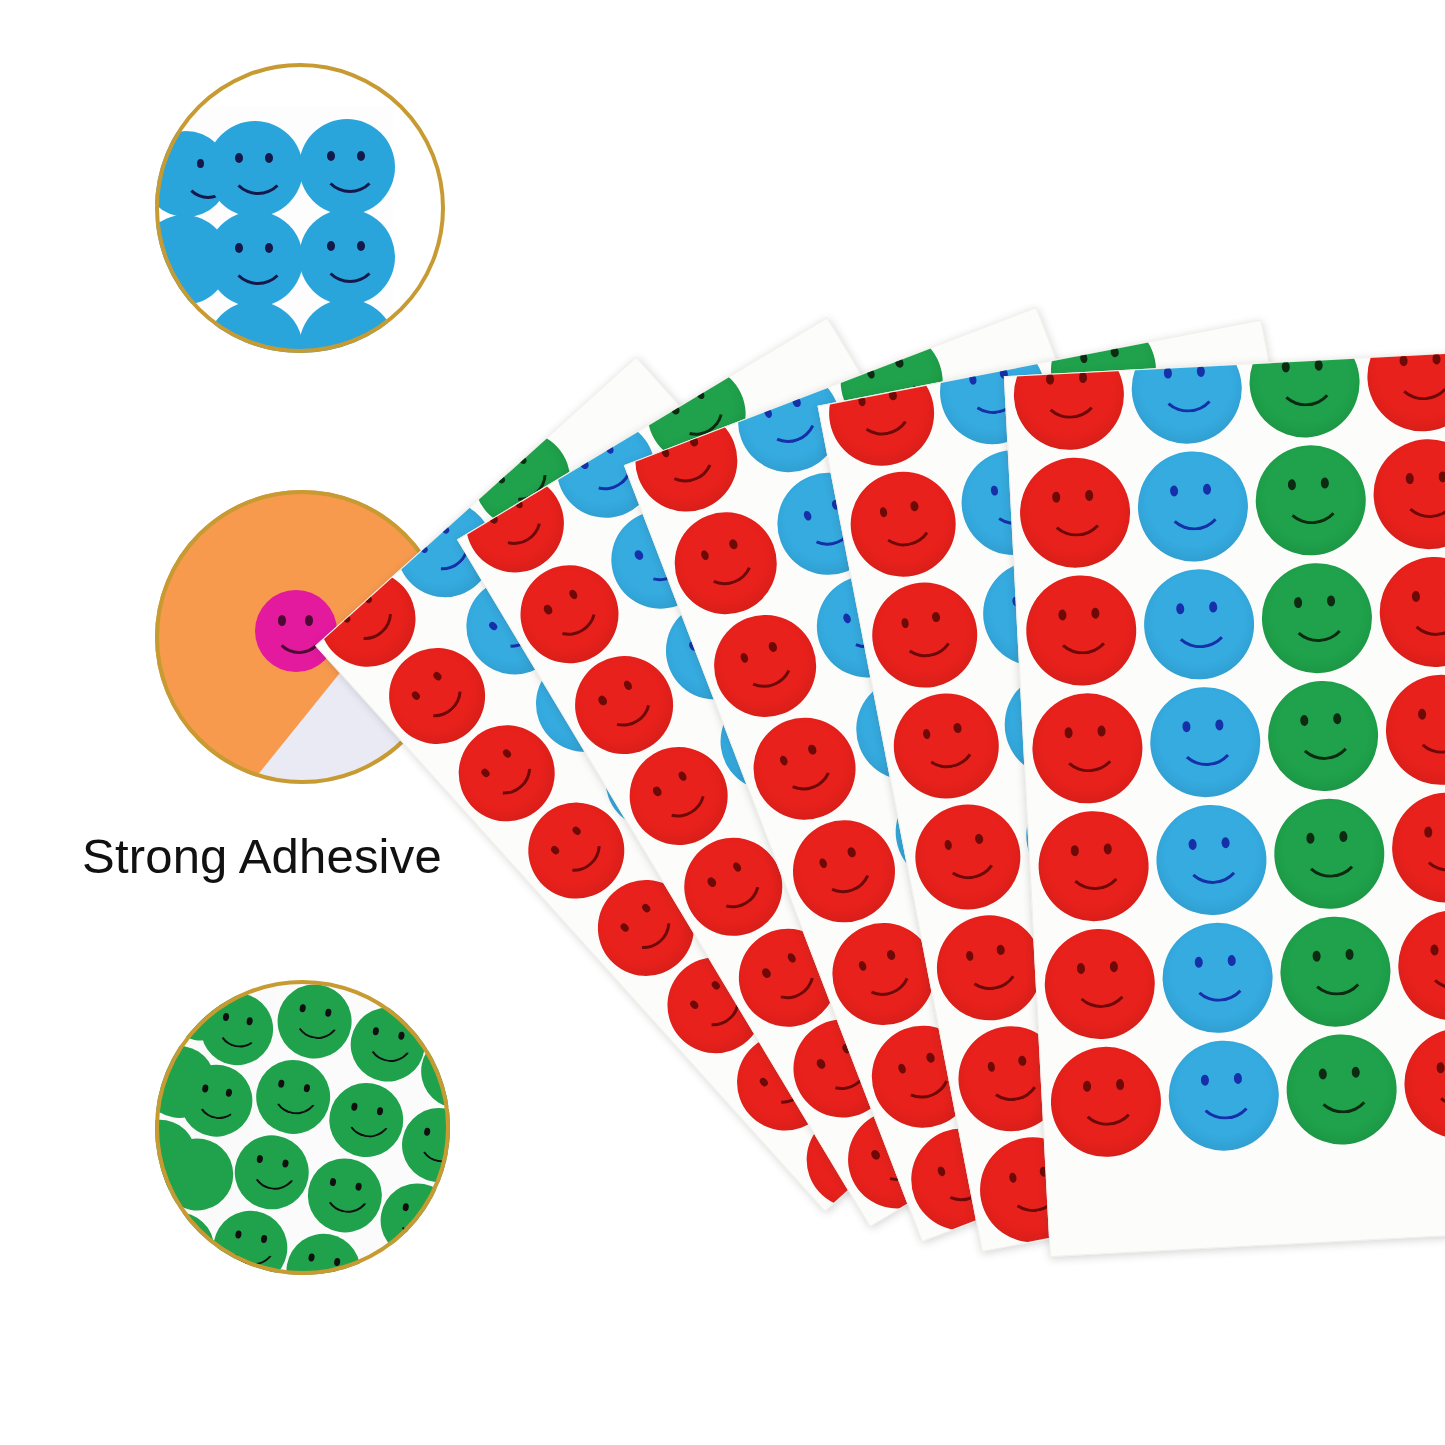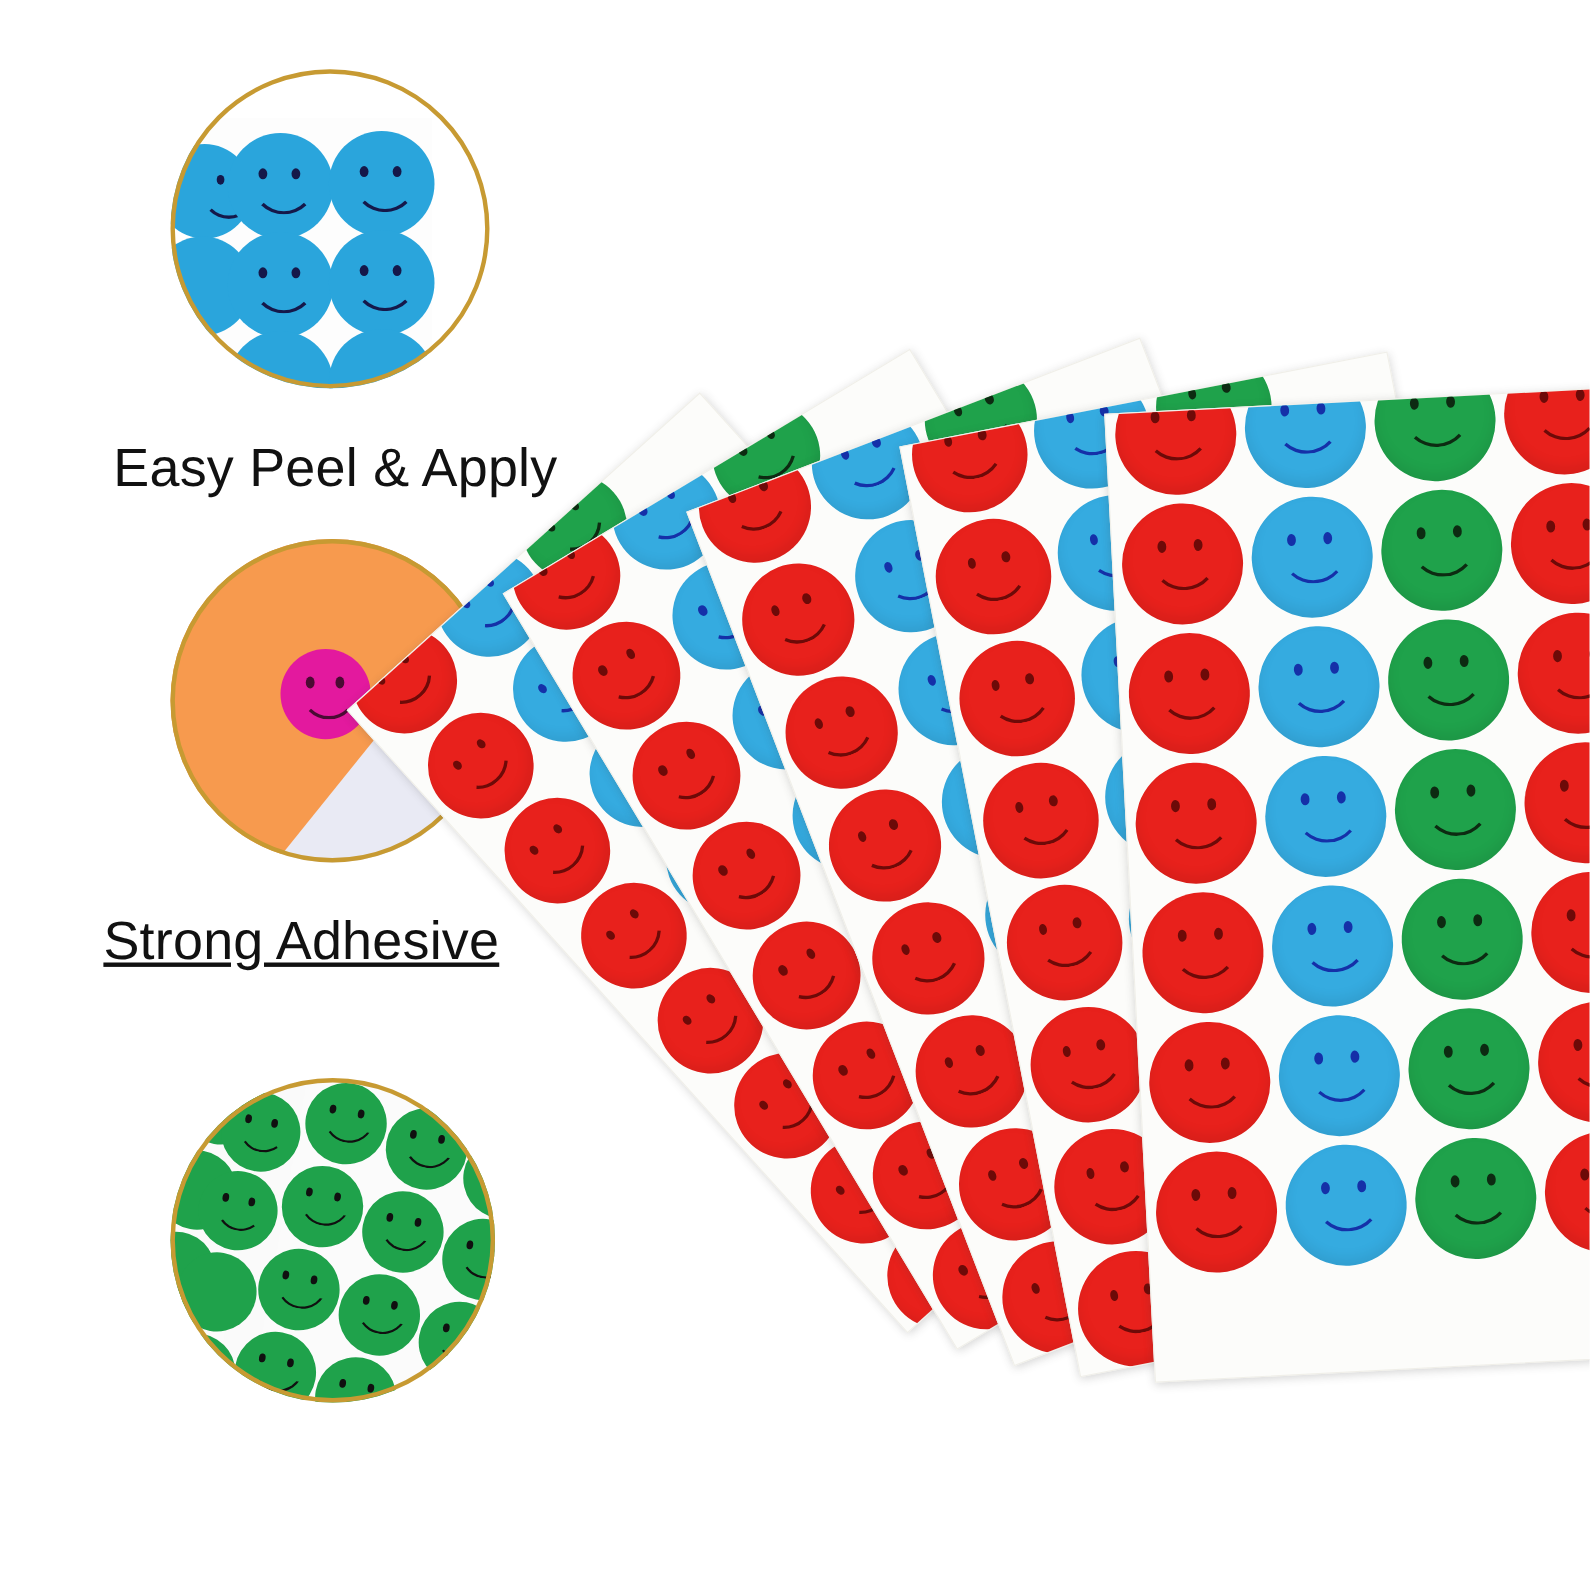--- a/index.html
+++ b/index.html
@@ -71,21 +71,20 @@
         <div class="eye" style="left:58px;top:32px;width:8px;height:10px;"></div>
         <div class="smile" style="left:22px;top:42px;width:52px;height:26px;"></div>
       </div>
 
       <div class="dot" style="left:52px;top:238px;width:96px;height:96px;background:#2aa5dc;"></div>
       <div class="dot" style="left:144px;top:236px;width:96px;height:96px;background:#2aa5dc;"></div>
     </div>
 
     <div class="badge-ring" style="left:155px;top:63px;width:290px;height:290px;"></div>
 
-    <div class="feat-label" style="left:103px;top:398px;">Easy Peel &amp; Apply</div>
   </div>
 
   <div class="feature" style="top:480px;height:470px;">
 
     <div class="badge-clip" style="left:155px;top:10px;width:294px;height:294px;background:#e9eaf4;">
       <div class="wedge" style="left:-40px;top:-40px;width:330px;height:330px;background:#f79a4e;
                   clip-path:polygon(0 0, 100% 0, 100% 28%, 42% 100%, 0 100%);"></div>
       <div class="wedge" style="left:-20px;top:170px;width:180px;height:160px;background:#9bcb55;
                   clip-path:polygon(0 40%, 100% 100%, 0 100%);"></div>
       <div class="wedge" style="left:0;top:0;width:294px;height:294px;background:#e9eaf4;
@@ -93,21 +92,21 @@
 
       <div class="dot" style="left:100px;top:100px;width:82px;height:82px;background:#e3199e;">
         <div class="eye" style="left:23px;top:25px;width:8px;height:11px;background:#4a0b33;"></div>
         <div class="eye" style="left:50px;top:25px;width:8px;height:11px;background:#4a0b33;"></div>
         <div class="smile" style="left:18px;top:34px;width:46px;height:24px;border-bottom-color:#4a0b33;"></div>
       </div>
     </div>
 
     <div class="badge-ring" style="left:155px;top:10px;width:294px;height:294px;"></div>
 
-    <div class="feat-label" style="left:94px;top:348px;text-decoration:underline;">Strong Adhesive</div>
+    <div class="feat-label" style="left:82px;top:348px;">Strong Adhesive</div>
   </div>
 
   <div class="feature" style="top:950px;height:490px;">
 
     <div class="badge-clip" style="left:155px;top:30px;width:295px;height:295px;background:#fbfbfb;">
 
       <div class="wedge" style="left:8px;top:-30px;width:40px;height:380px;background:#fafafa;transform:rotate(10deg);"></div>
       <div class="wedge" style="left:62px;top:-30px;width:34px;height:380px;background:#fafafa;transform:rotate(10deg);"></div>
 
       <div style="position:absolute;inset:0;transform:rotate(10deg);">

